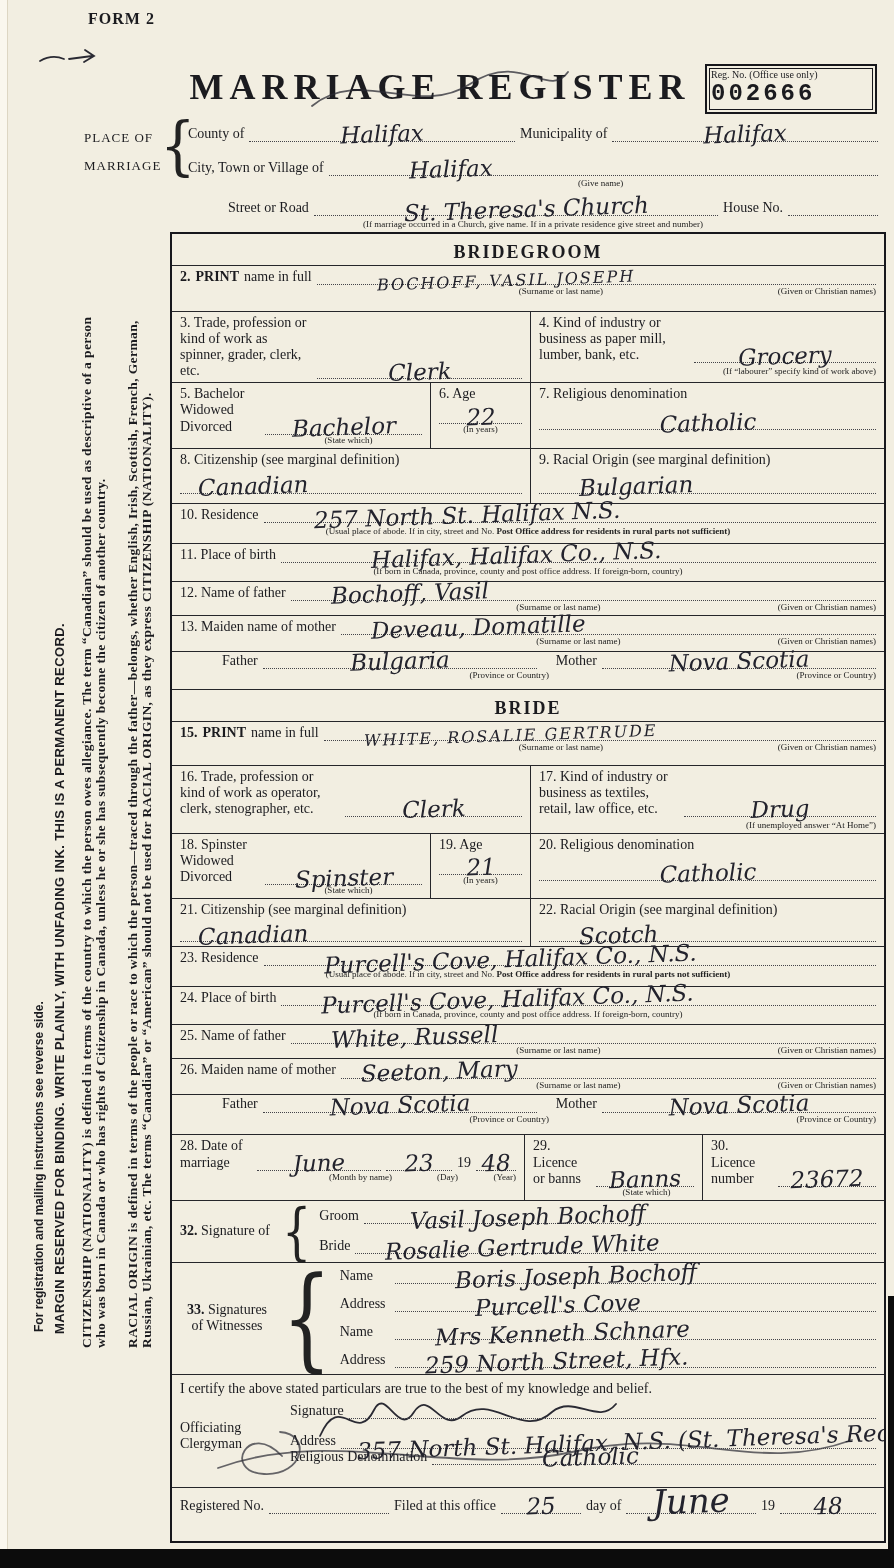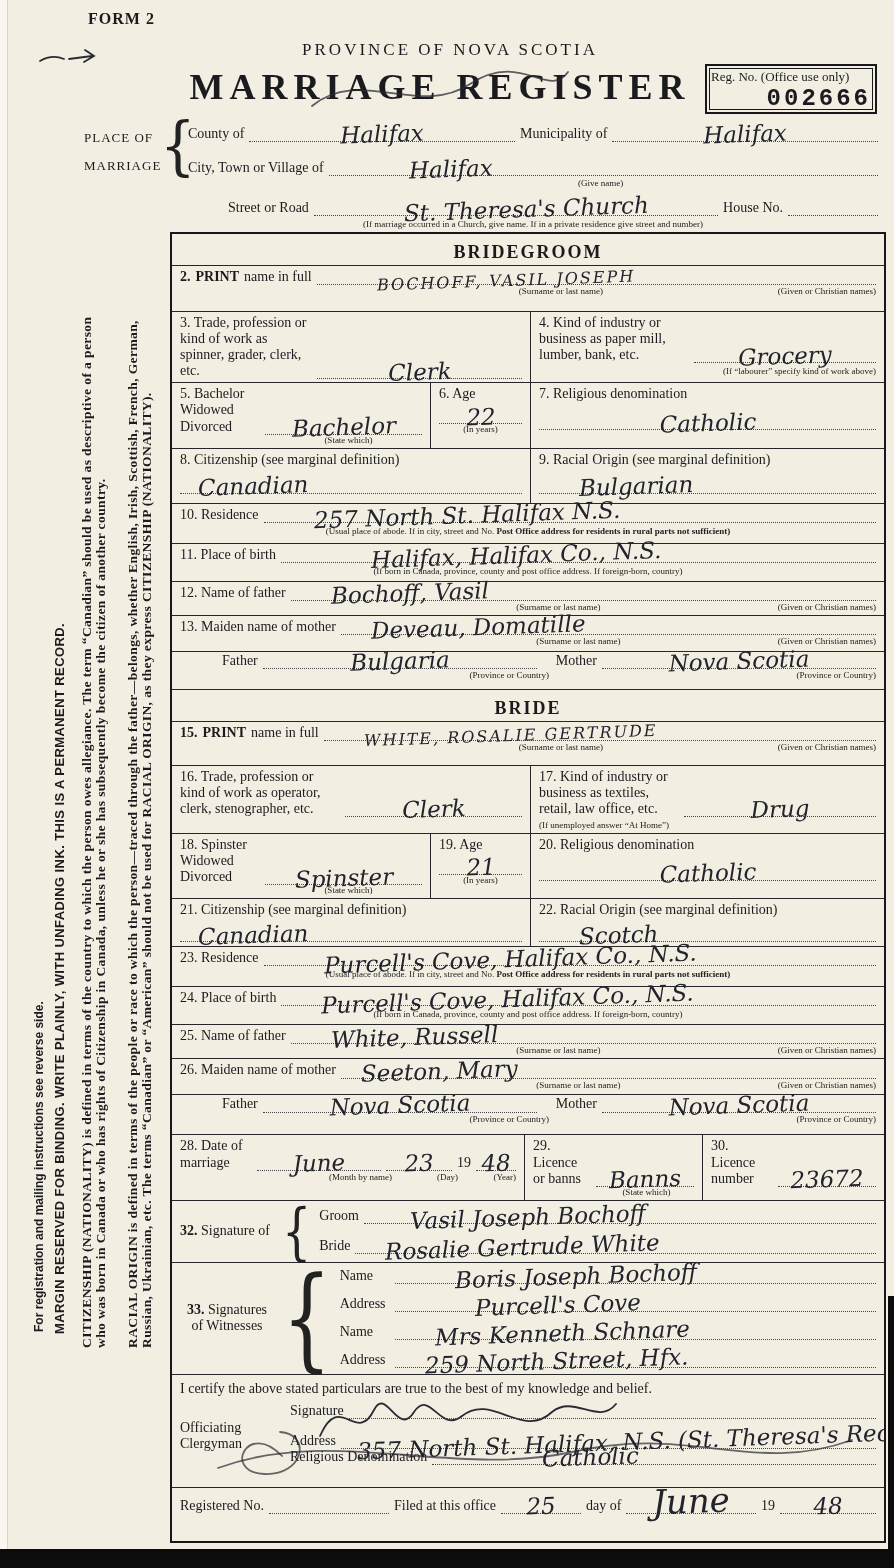--- a/index.html
+++ b/index.html
@@ -37,28 +37,27 @@
 
   <div class="abs" style="left:0;top:0;width:8px;height:100%;background:#faf7ee;border-right:1px solid #ddd6c3"></div>
   <div class="abs" style="left:0;top:1549px;width:894px;height:19px;background:#0c0c0c"></div>
   <div class="abs" style="left:888px;top:1296px;width:6px;height:272px;background:#0c0c0c"></div>
 
   <div class="abs b" style="left:88px;top:10px;font-size:16px;letter-spacing:1px">FORM 2</div>
   <svg class="abs" style="left:36px;top:46px" width="70" height="26" viewBox="0 0 70 26">
     <path class="sq" d="M4 15 Q16 8 28 13"></path>
     <path class="sq" d="M33 13 L56 10 M49 4 L58 10 L48 16"></path>
   </svg>
-  <div class="abs" style="left:170px;top:40px;width:560px;text-align:center;font-size:17px;letter-spacing:3px">PROVINCE OF NOVA SCOTIA</div>
   <div class="abs b" style="left:150px;top:66px;width:580px;text-align:center;font-size:36px;letter-spacing:6px">MARRIAGE REGISTER</div>
   <svg class="abs" style="left:300px;top:58px" width="280" height="60" viewBox="0 0 280 60">
     <path class="sq" style="opacity:.75" d="M12 48 C60 8 118 60 170 26 S248 42 268 14"></path>
   </svg>
   <div class="abs" style="left:705px;top:64px;width:172px;height:50px;border:2px solid #17171c;box-shadow:inset 0 0 0 2px #f2eee1, inset 0 0 0 3px #17171c;padding:3px 4px 0">
-    <div style="font-size:13px;white-space:nowrap">Reg. No.  (Office use only)</div>
-    <div class="b" style="font-family:'Liberation Mono',monospace;font-size:24px;letter-spacing:3px;text-align:right">002666</div>
+    <div style="font-size:10px;white-space:nowrap">Reg. No.  (Office use only)</div>
+    <div class="b" style="font-family:'Liberation Mono',monospace;font-size:24px;letter-spacing:3px;text-align:left">002666</div>
   </div>
 
   <div class="abs" style="left:84px;top:130px;font-size:13px;letter-spacing:1px">PLACE OF</div>
   <div class="abs" style="left:84px;top:158px;font-size:13px;letter-spacing:1px">MARRIAGE</div>
   <div class="abs brace" style="left:160px;top:118px;font-size:56px;transform:scale(1,1.15)">{</div>
   <div class="abs" style="left:188px;top:126px;width:690px">
     <div class="fline">
       <span class="lbl">County of</span>
       <span class="fill">
           <span class="hw big c">Halifax</span>
@@ -259,21 +258,21 @@
             </span>
         </div>
       </div>
       <div class="col vl" style="flex:1">
         <div class="fline">
           <span class="lbl" style="flex:0 0 140px">17. Kind of industry or business as textiles, retail, law office, etc.</span>
           <span class="fill">
               <span class="hw big c">Drug</span>
             </span>
         </div>
-        <div class="cap" style="margin-top:3px">(If unemployed answer “At Home”)</div>
+        <div class="cap" style="text-align:right;margin-top:3px">(If unemployed answer “At Home”)</div>
       </div>
     </div>
 
     <div class="row cols" style="min-height:56px">
       <div class="col" style="flex:0 0 258px">
         <div class="fline">
           <span class="lbl" style="flex:0 0 80px">18. Spinster Widowed Divorced</span>
           <span class="fill" style="height:30px">
               <span class="hw big c">Spinster</span>
             </span>

